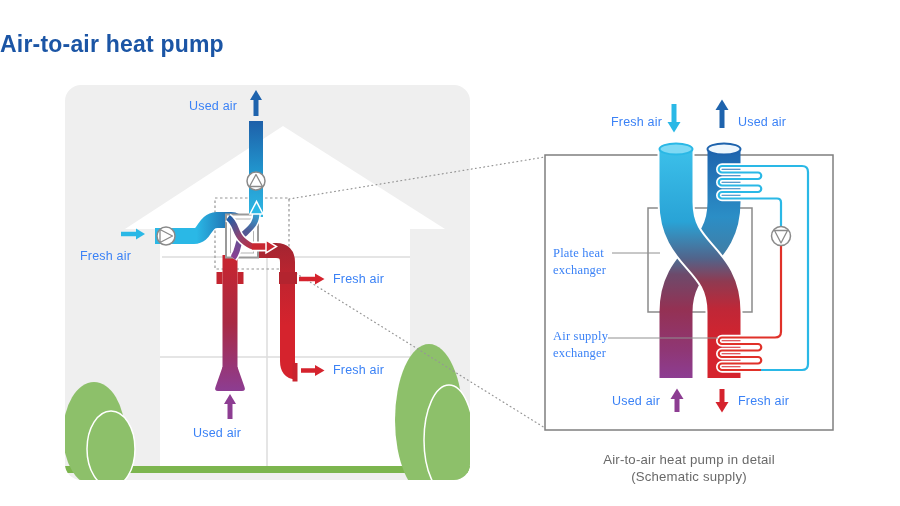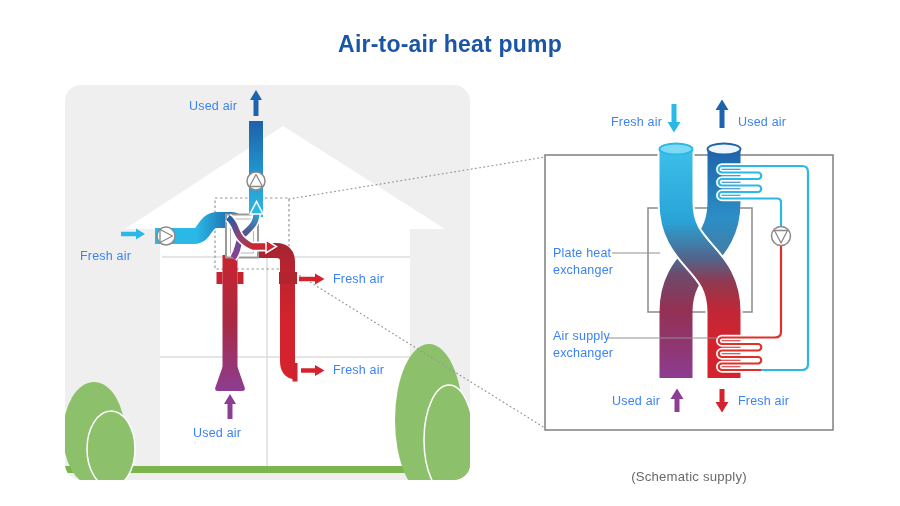--- a/index.html
+++ b/index.html
@@ -1,22 +1,22 @@
 <!DOCTYPE html>
 <html><head>
 <meta charset="utf-8">
 <style>
   html,body{margin:0;padding:0;background:#ffffff;}
   .canvas{position:relative;width:900px;height:506px;background:#ffffff;overflow:hidden;
           font-family:"Liberation Sans", sans-serif;}
   .scene{position:absolute;left:0;top:0;}
-  .title{position:absolute;left:0;top:31px;width:100%;text-align:center;
+  .title{position:absolute;left:0;top:31px;width:100%;
          font-size:23px;font-weight:700;color:#1b55a5;letter-spacing:.2px;}
   .lbl{position:absolute;font-size:12.5px;color:#3b82f6;white-space:nowrap;letter-spacing:.2px;}
-  .lbl.wrap{white-space:normal;width:68px;line-height:1.32;}
+  .lbl.wrap{white-space:normal;width:68px;line-height:1.32;font-family:Liberation Serif, serif;}
   .caption{position:absolute;left:545px;width:288px;text-align:center;
            font-size:13.2px;color:#696969;letter-spacing:.2px;}
 </style>
 </head>
 <body>
 
 <div class="canvas">
 
   <div class="title">Air-to-air heat pump</div>
 
@@ -216,14 +216,15 @@
   <div class="lbl" style="left:333px;top:363px">Fresh air</div>
   <div class="lbl" style="left:193px;top:426px">Used air</div>
 
   <div class="lbl" style="left:611px;top:115px">Fresh air</div>
   <div class="lbl" style="left:738px;top:115px">Used air</div>
   <div class="lbl wrap" style="left:553px;top:245px">Plate heat exchanger</div>
   <div class="lbl wrap" style="left:553px;top:328px">Air supply exchanger</div>
   <div class="lbl" style="left:612px;top:394px">Used air</div>
   <div class="lbl" style="left:738px;top:394px">Fresh air</div>
 
+  <div class="caption" style="top:452px">Air-to-air heat pump in detail</div>
   <div class="caption" style="top:469px">(Schematic supply)</div>
 </div>
 
 </body></html>

